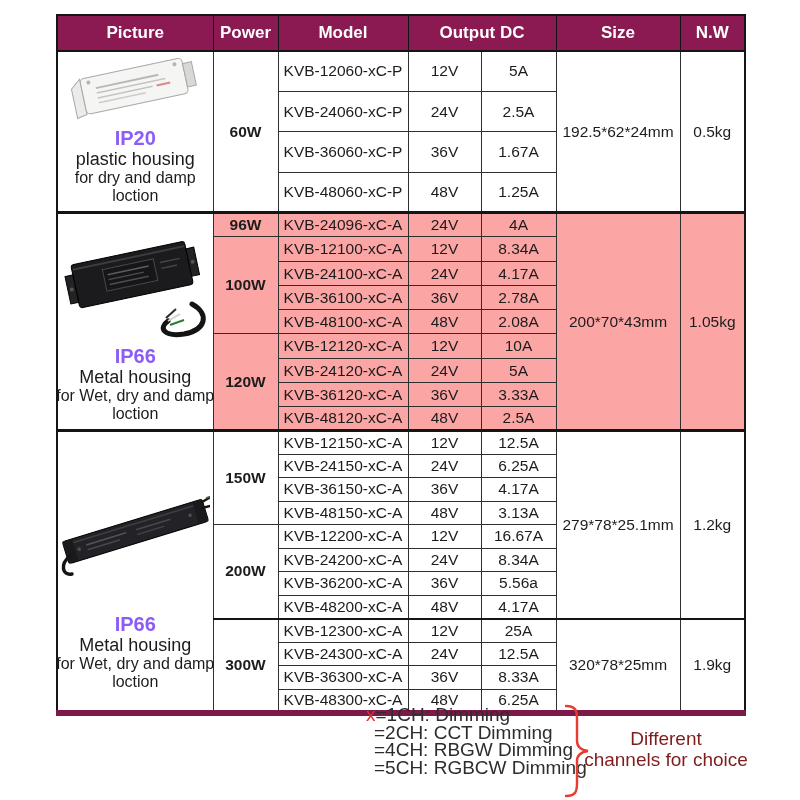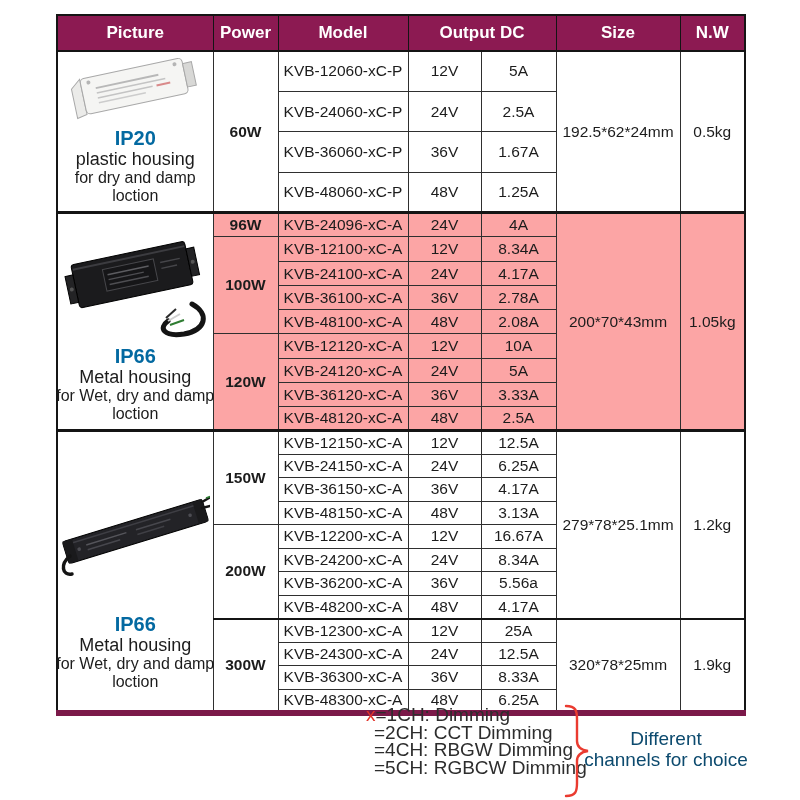--- a/index.html
+++ b/index.html
@@ -16,30 +16,30 @@
      font-size:15.5px;padding:0;background:#ffffff;}
   tr.g1{height:39px}tr.g2{height:24px}tr.g3{height:23.5px}
   td.gray{background:#fca5a5;}
   td.power{font-weight:bold;}
   tr.sep td{border-top:3px solid #141414;}
   tr.sep2 td{border-top:2px solid #141414;margin-top:14px;}
   td.pic-cell{vertical-align:middle;padding:0;background:#ffffff;}
   .pic-wrap{display:flex;flex-direction:column;align-items:center;
       justify-content:flex-end;height:100%;padding:2px 1px 6px 1px;box-sizing:border-box;}
   .pic-wrap svg{display:block;margin-bottom:2px;}
-  .ip{color:#0369a1;font-weight:bold;font-size:20px;line-height:21px;}
+  .ip{color:#8b5cf6;font-weight:bold;font-size:20px;line-height:21px;}
   .housing{font-weight:normal;font-size:18px;line-height:20px;white-space:nowrap;}
   .desc{font-size:16px;line-height:18px;white-space:nowrap;}
   .legend{position:absolute;left:366px;top:706px;font-size:19px;line-height:17.5px;color:#2d2d2d;}
   .legend .ln{white-space:nowrap;}
   .legend .ind{padding-left:8px;}
   .legend .red-x{color:#e2332a;}
   .brace{position:absolute;left:563px;top:703px;}
   .note{position:absolute;left:575px;top:728px;width:182px;text-align:center;
-        color:#0c4a6e;font-size:19px;line-height:21px;}
+        color:#7f1d1d;font-size:19px;line-height:21px;}
 </style>
 </head>
 <body>
 
 <table class="spec">
   <colgroup>
     <col class="c-pic">
       <col class="c-pow">
       <col class="c-mod">
     <col class="c-v">

